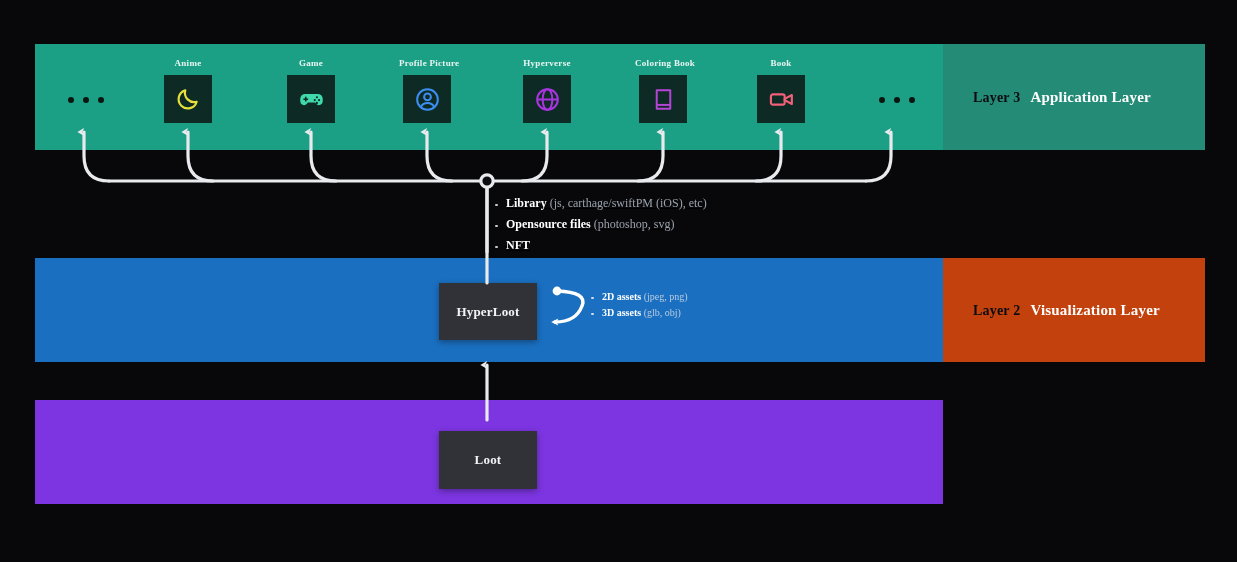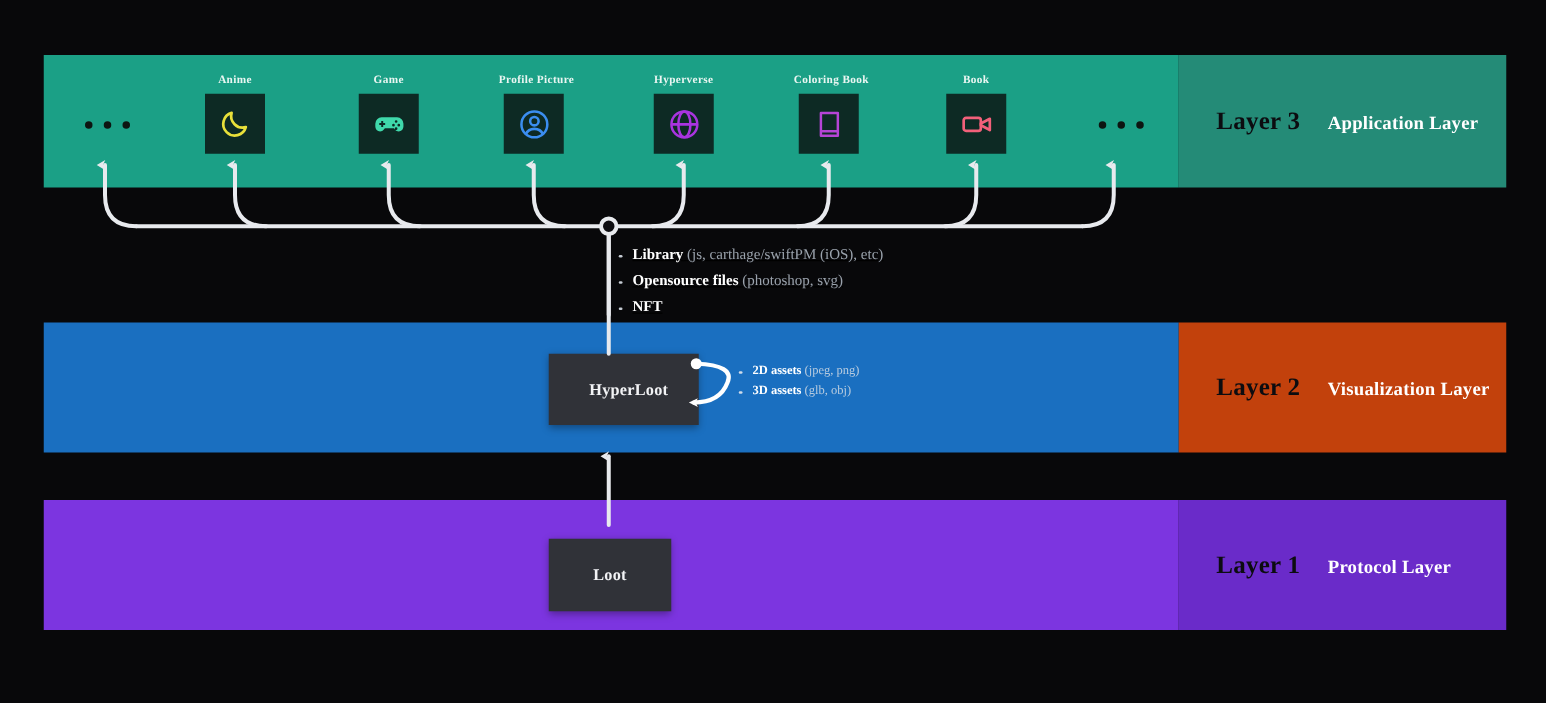--- a/index.html
+++ b/index.html
@@ -24,22 +24,22 @@
   #band-vis   {left:35px;top:258px;width:1170px;height:104px;}
   #band-vis   .left {width:908px;background:#1a6fc0;}
   #band-vis   .right{width:262px;background:#c2410c;}
 
   #band-proto {left:35px;top:400px;width:1170px;height:104px;}
   #band-proto .left {width:908px;background:#7c35e0;}
   #band-proto .right{width:262px;background:#6a2bc9;}
 
   .layer-label{position:absolute;left:30px;white-space:nowrap;}
   .layer-num{
-    font-weight:bold;font-size:20px;letter-spacing:.2px;
-    color:#0c0c10;margin-right:22px;
+    font-weight:bold;font-size:14px;letter-spacing:.2px;
+    color:#0c0c10;margin-right:10px;
   }
   .layer-name{
     font-weight:bold;font-size:15px;letter-spacing:.2px;color:#ffffff;
   }
 
   
   .app{position:absolute;width:56px;text-align:center;}
   .app-label{
     font-size:9px;font-weight:bold;color:#eaf6f2;
     letter-spacing:.3px;white-space:nowrap;
@@ -56,21 +56,21 @@
   .ellipsis i{width:6px;height:6px;border-radius:50%;background:#0d1511;display:block;}
 
   
   .nodebox{
     position:absolute;
     background:#303238;
     display:flex;align-items:center;justify-content:center;
     color:#f2f3f5;font-weight:bold;font-size:13px;letter-spacing:.2px;
     box-shadow:0 2px 6px rgba(0,0,0,.35);
   }
-  #hyperloot-box{left:439px;top:283px;width:112px;height:57px;padding-left:8px;}
+  #hyperloot-box{left:439px;top:283px;width:98px;height:57px;}
   #loot-box{left:439px;top:431px;width:98px;height:58px;}
 
   
   .bullets{position:absolute;}
   .bullets li{
     list-style:none;position:relative;
     padding-left:13px;margin:0 0 6px 0;
     white-space:nowrap;color:#d9dde2;
   }
   .bullets li:before{
@@ -194,25 +194,20 @@
     <div class="left"></div>
     <div class="right">
       <div class="layer-label">
         <span class="layer-num">Layer 2</span><span class="layer-name">Visualization Layer</span>
       </div>
     </div>
   </div>
 
   <div class="band" id="band-proto">
     <div class="left"></div>
-    <div class="right">
-      <div class="layer-label">
-        <span class="layer-num">Layer 1</span><span class="layer-name">Protocol Layer</span>
-      </div>
-    </div>
   </div>
 
   <div class="nodebox" id="hyperloot-box">
     <span>HyperLoot</span>
   </div>
 
   <div class="nodebox" id="loot-box">
     <span>Loot</span>
   </div>
 

